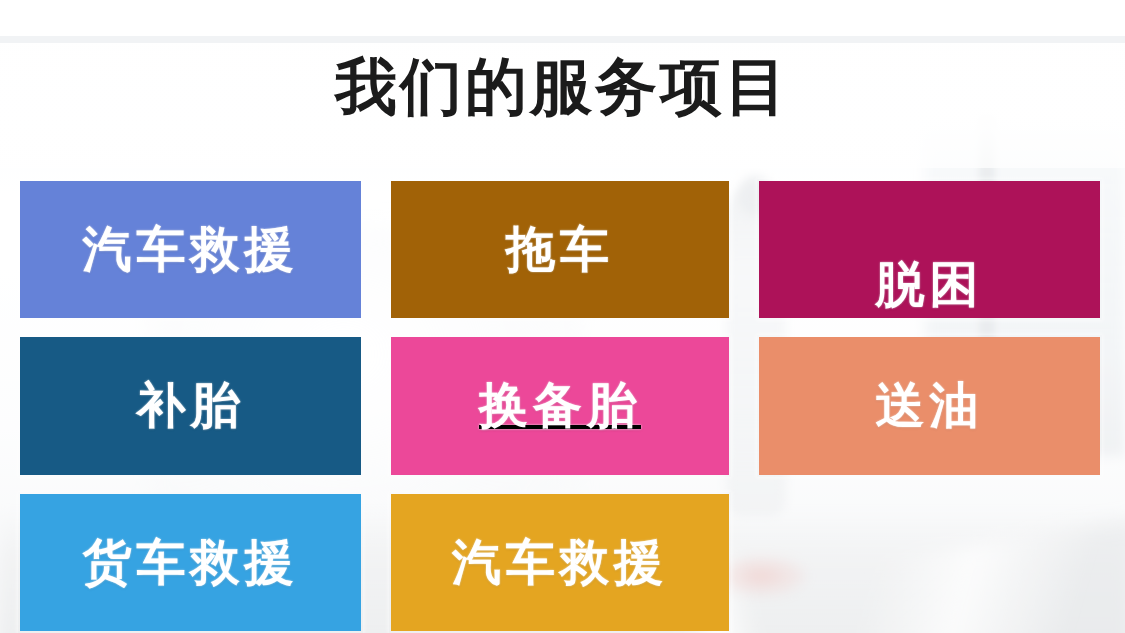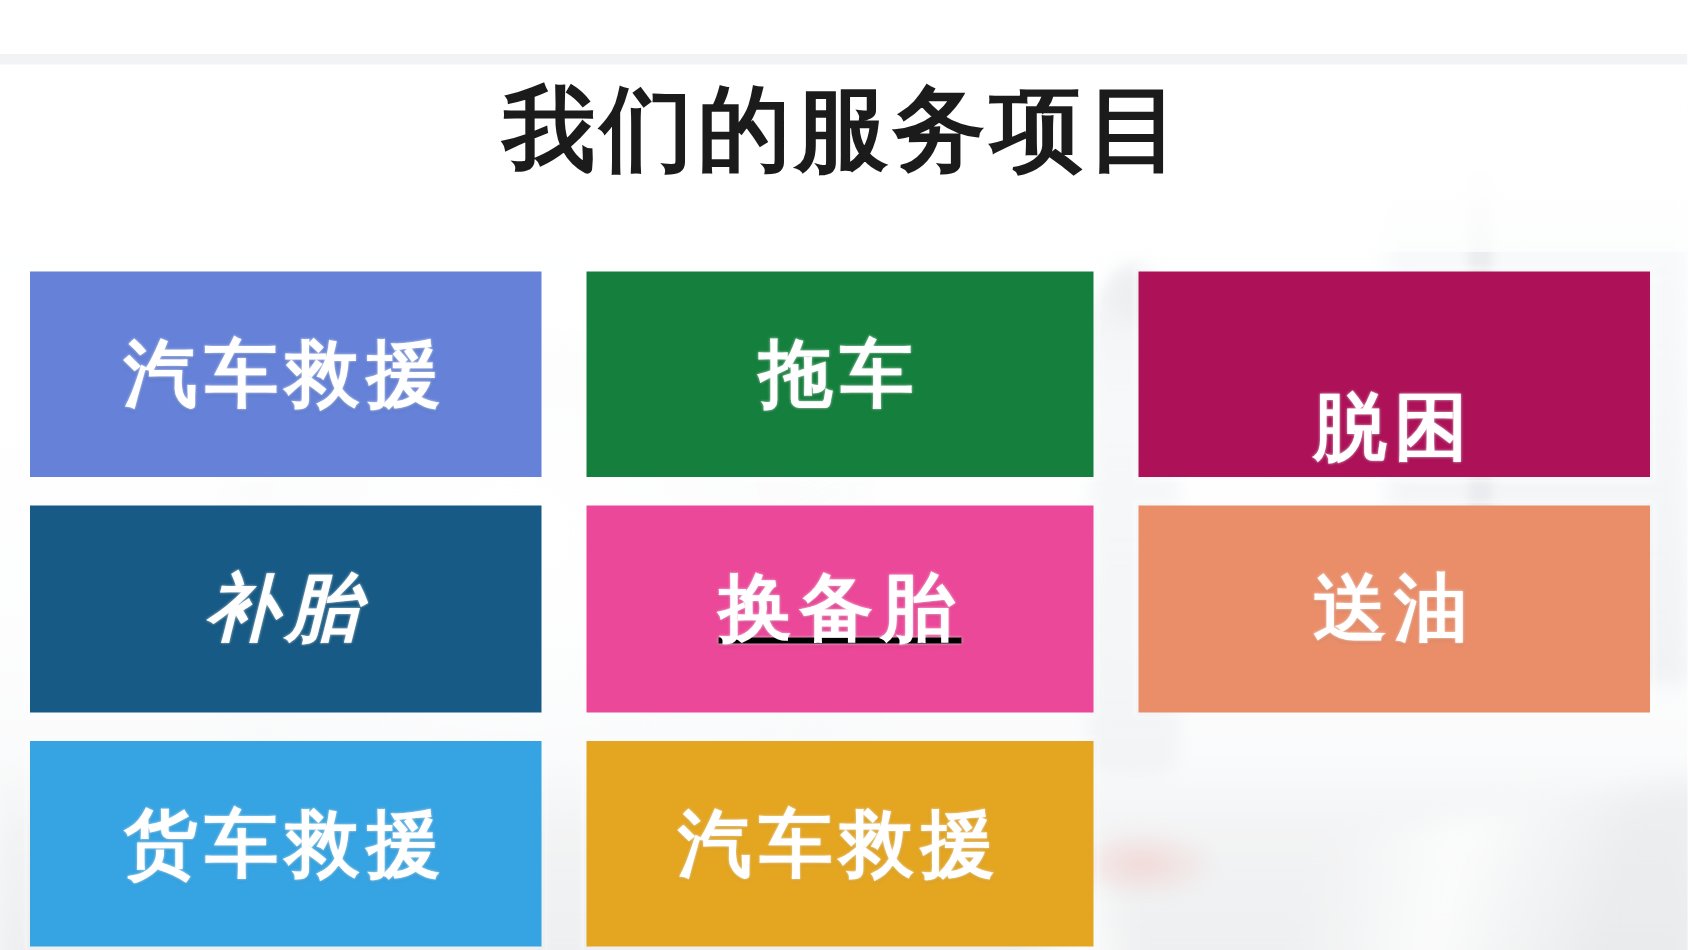--- a/index.html
+++ b/index.html
@@ -230,29 +230,29 @@
   </div>
 
   <div class="title">我们的服务项目</div>
 
   <div class="grid">
 
     <div class="tile" style="background-color: rgb(101, 130, 216);">
       <span class="tile-label">汽车救援</span>
     </div>
 
-    <div class="tile" style="background-color: #15803d;">
+    <div class="tile" style="background-color: #a16207;">
       <span class="tile-label">拖车</span>
     </div>
 
     <div class="tile" style="background-color: rgb(173, 18, 89); align-items: flex-end;">
       <span class="tile-label">脱困</span>
     </div>
 
-    <div class="tile" style="background-color: rgb(23, 90, 133); font-style: italic;">
+    <div class="tile" style="background-color: rgb(23, 90, 133);">
       <span class="tile-label">补胎</span>
     </div>
 
     <div class="tile" style="background-color: #ec4899; text-decoration: underline;">
       <span class="tile-label">换备胎</span>
     </div>
 
     <div class="tile" style="background-color: rgb(234, 142, 106);">
       <span class="tile-label">送油</span>
     </div>

